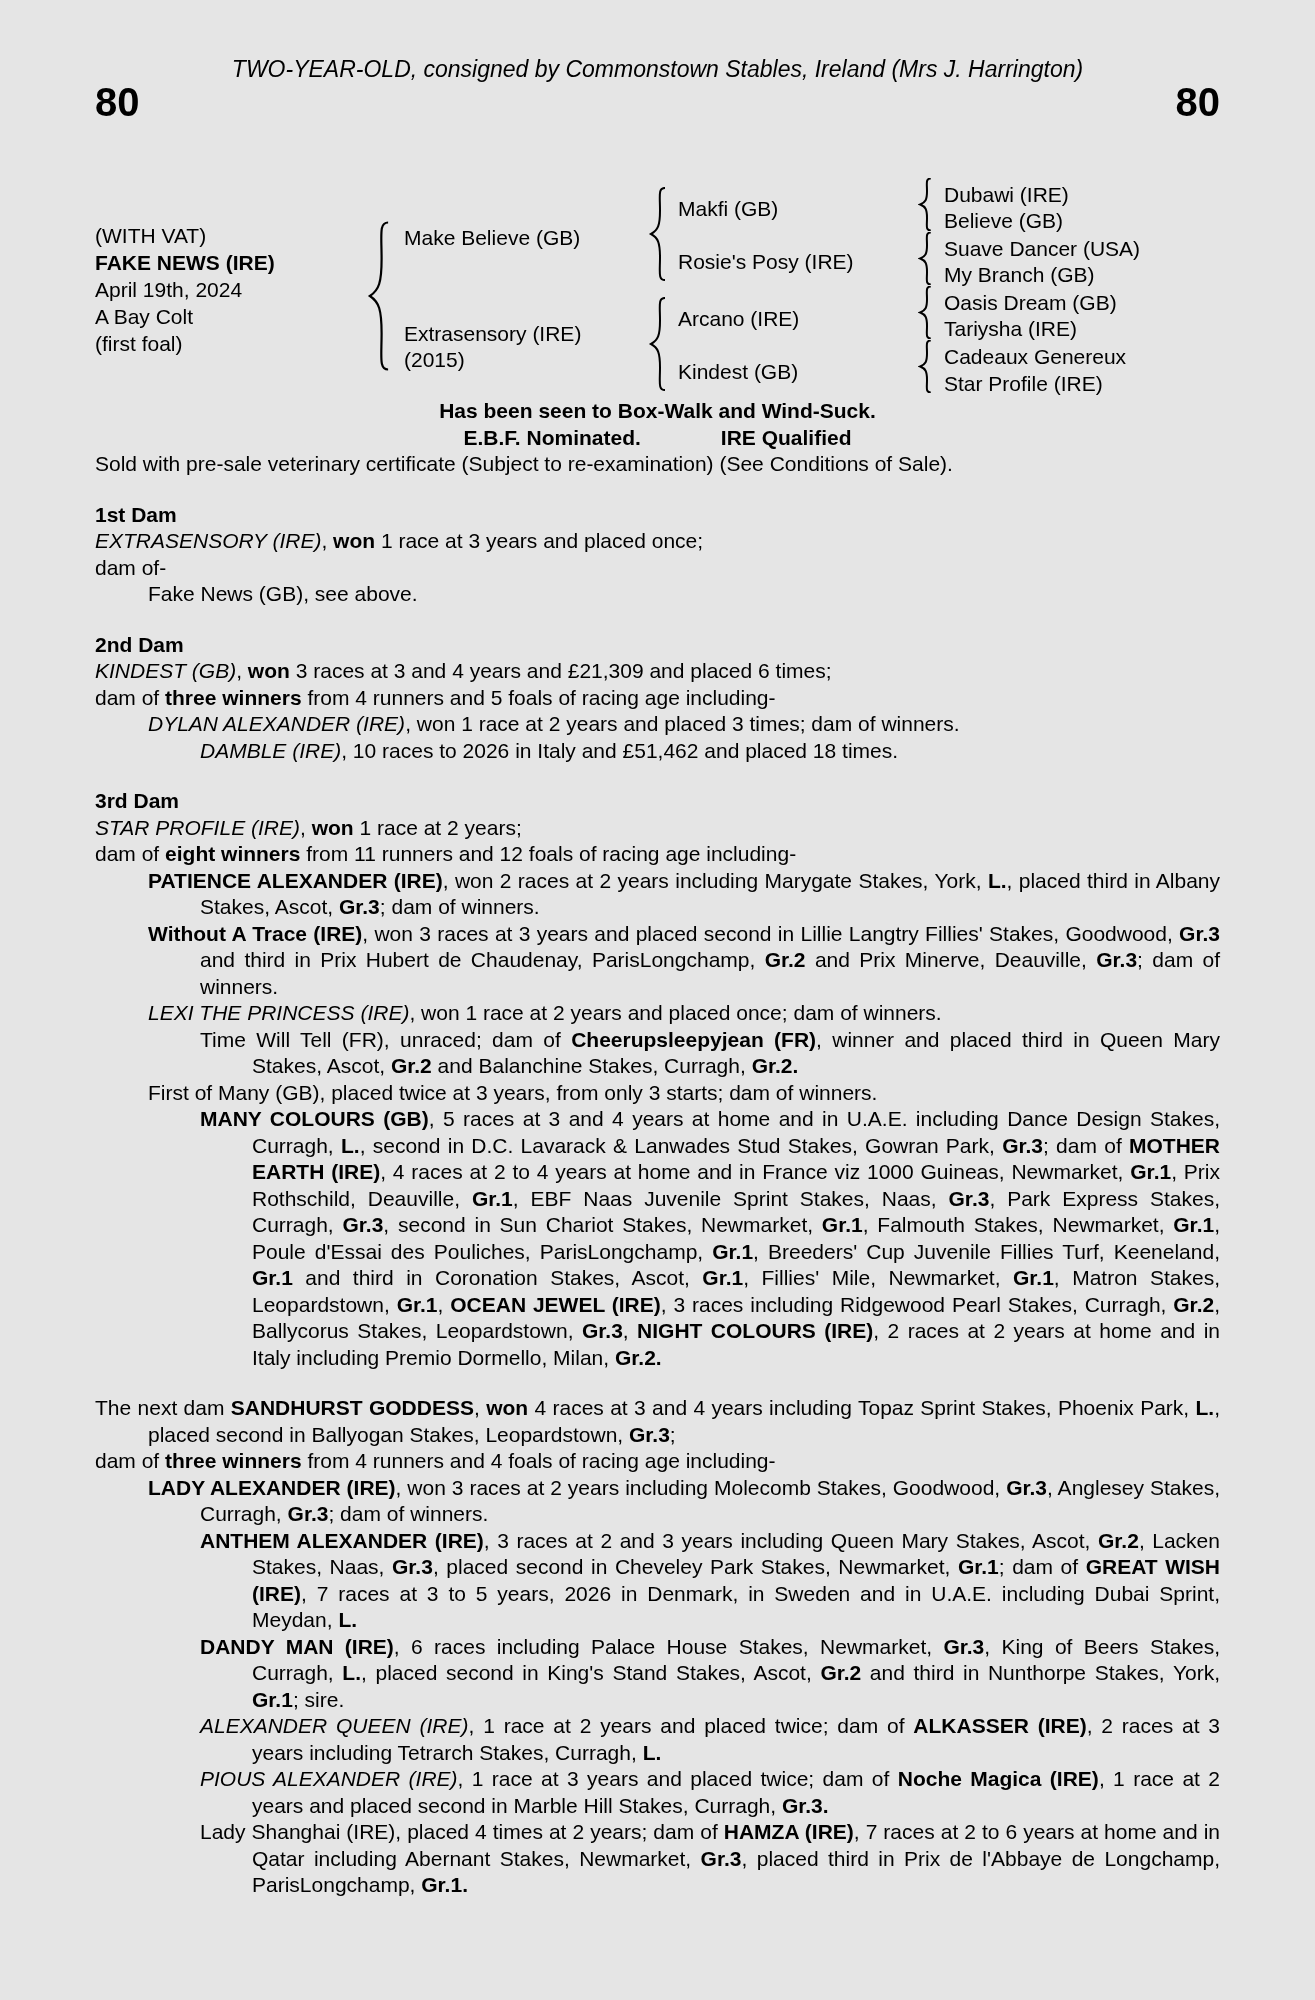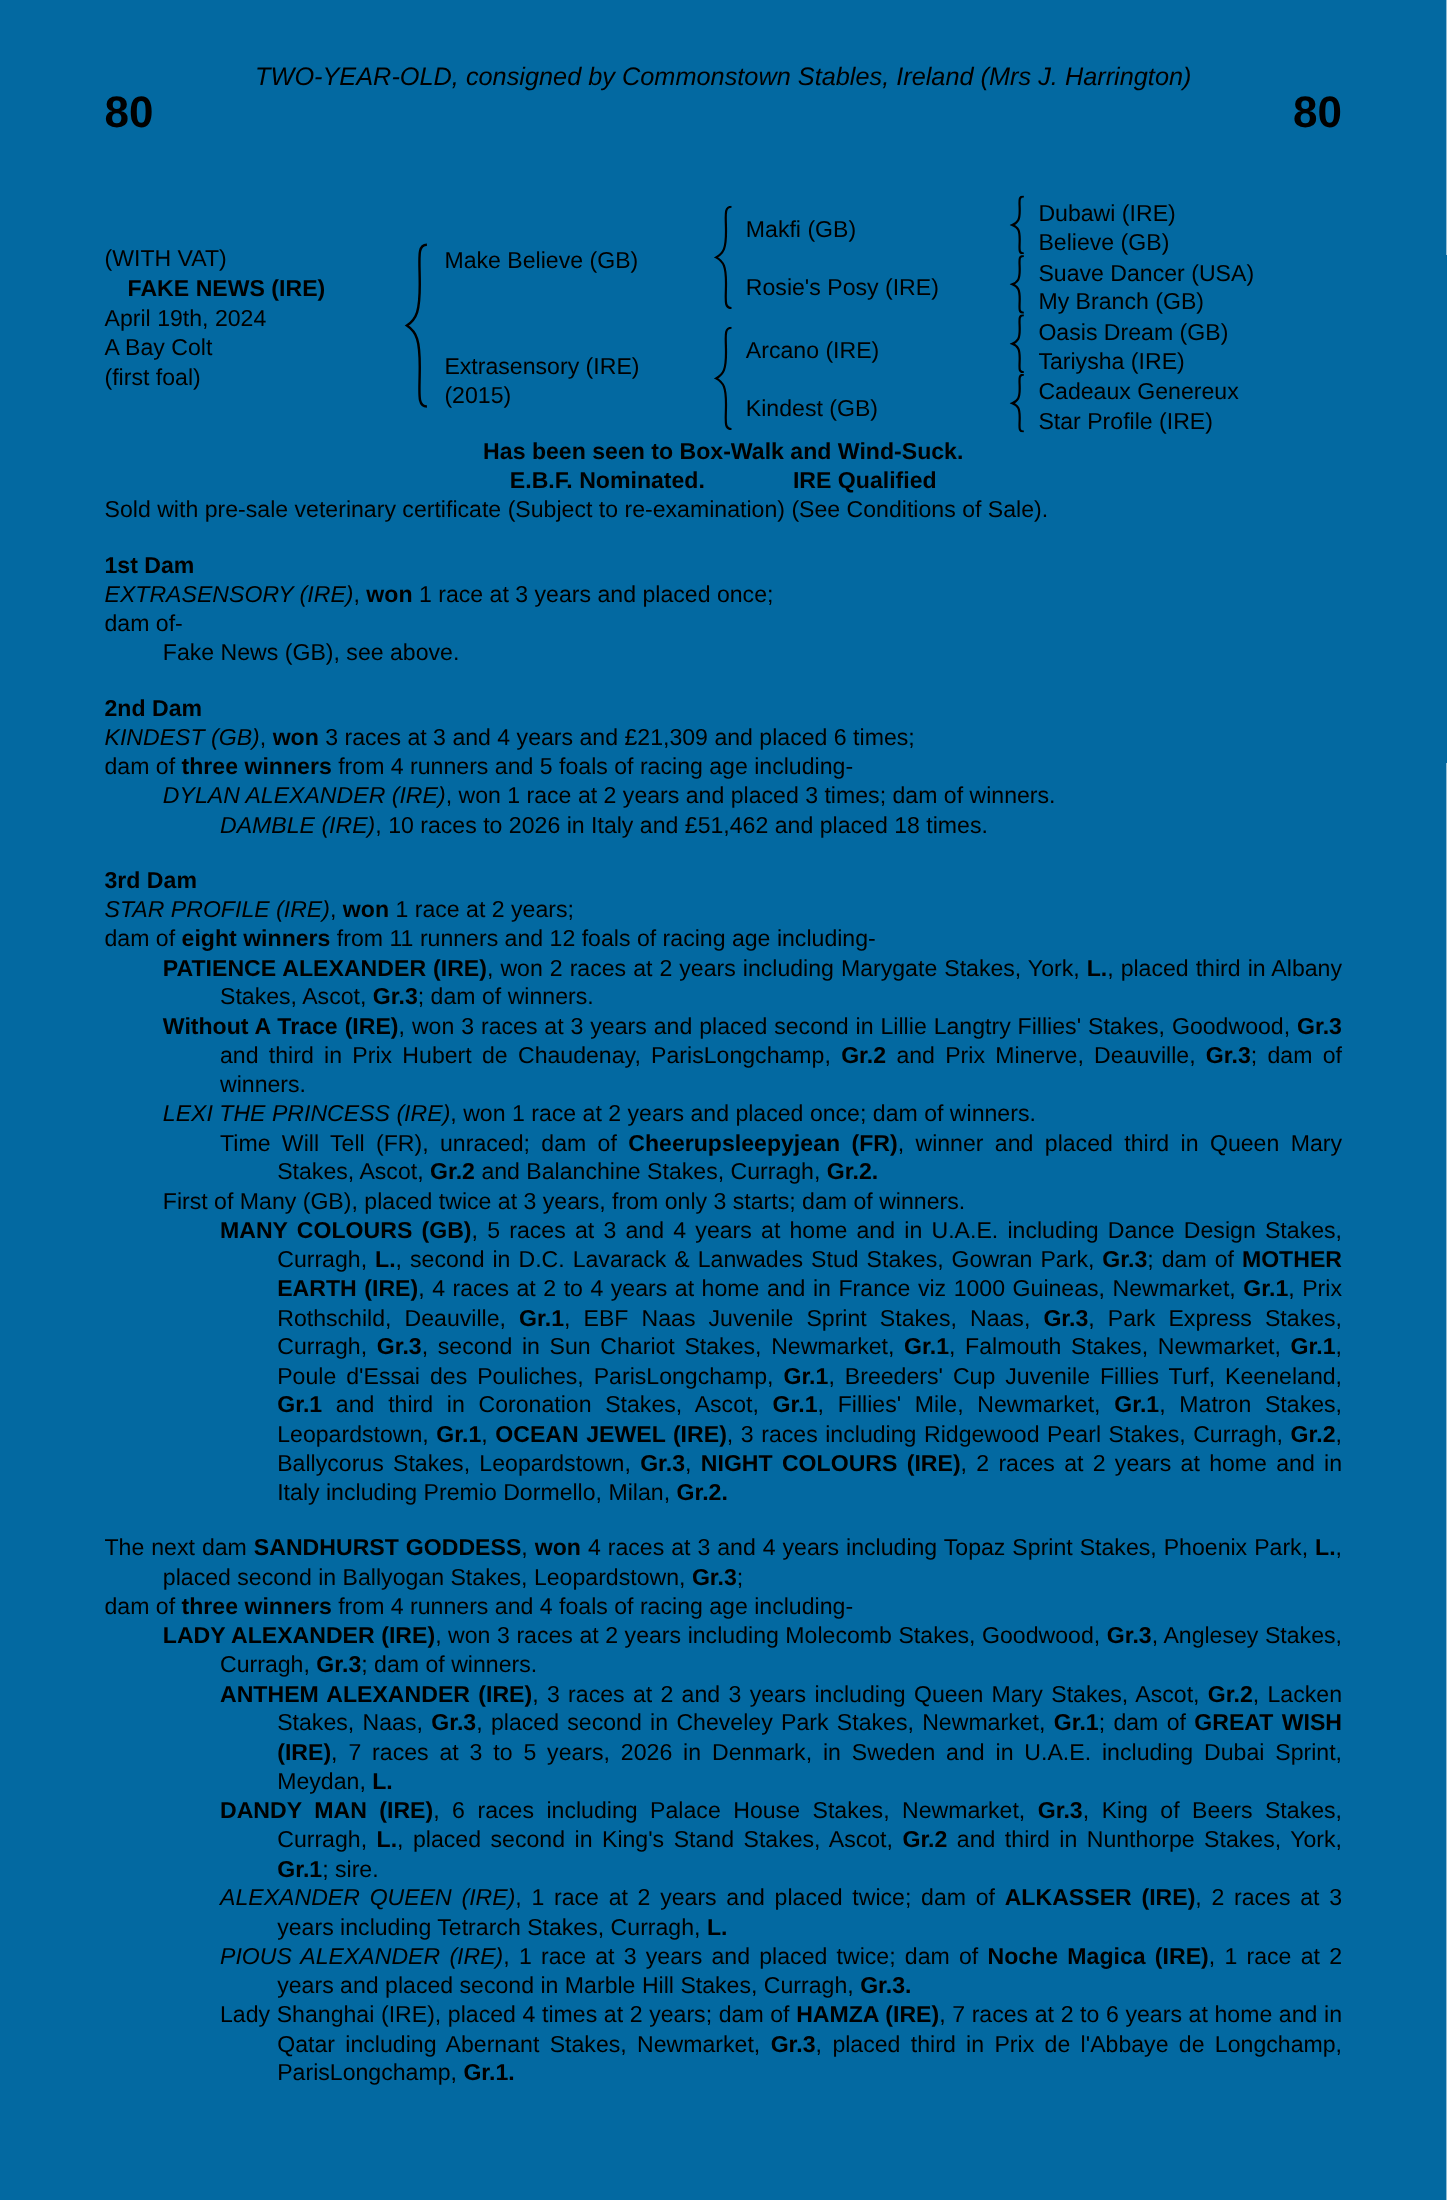--- a/index.html
+++ b/index.html
@@ -1,23 +1,23 @@
 <!DOCTYPE html>
 <html><head>
 <meta charset="utf-8">
 <style>
   html,body{margin:0;padding:0;background:#fff;}
-  .page{position:relative;width:1315px;height:2000px;background:#0369a1;overflow:hidden;
+  .page{position:relative;width:1315px;height:2000px;background:#e5e5e5;overflow:hidden;
         font-family:"Liberation Sans",sans-serif;font-size:21px;line-height:26.5px;color:#000;}
   .title{position:absolute;top:56px;left:0;width:100%;text-align:center;font-style:italic;font-size:23px;}
   .lot-row{position:absolute;top:82px;left:95px;right:95px;display:flex;justify-content:space-between;
            font-weight:bold;font-size:40px;line-height:1;}
   .pedigree{position:absolute;top:175px;left:0;width:100%;height:246px;}
   .ped{position:absolute;white-space:nowrap;}
-  .bold{font-weight:bold;margin-left:21px;}
+  .bold{font-weight:bold;}
   .brace{position:absolute;}
   .brace svg{display:block;width:100%;height:100%;}
   .content{position:absolute;top:398px;left:95px;width:1125px;}
   .center-bold{text-align:center;font-weight:bold;}
   .notice-line2{display:flex;justify-content:center;gap:80px;font-weight:bold;text-align:center;}
   .section{margin-top:24px;}
   .sec-heading{font-weight:bold;}
   .para{text-align:justify;}
   .p-l0{}
   .p-l0h{padding-left:53px;text-indent:-53px;}

